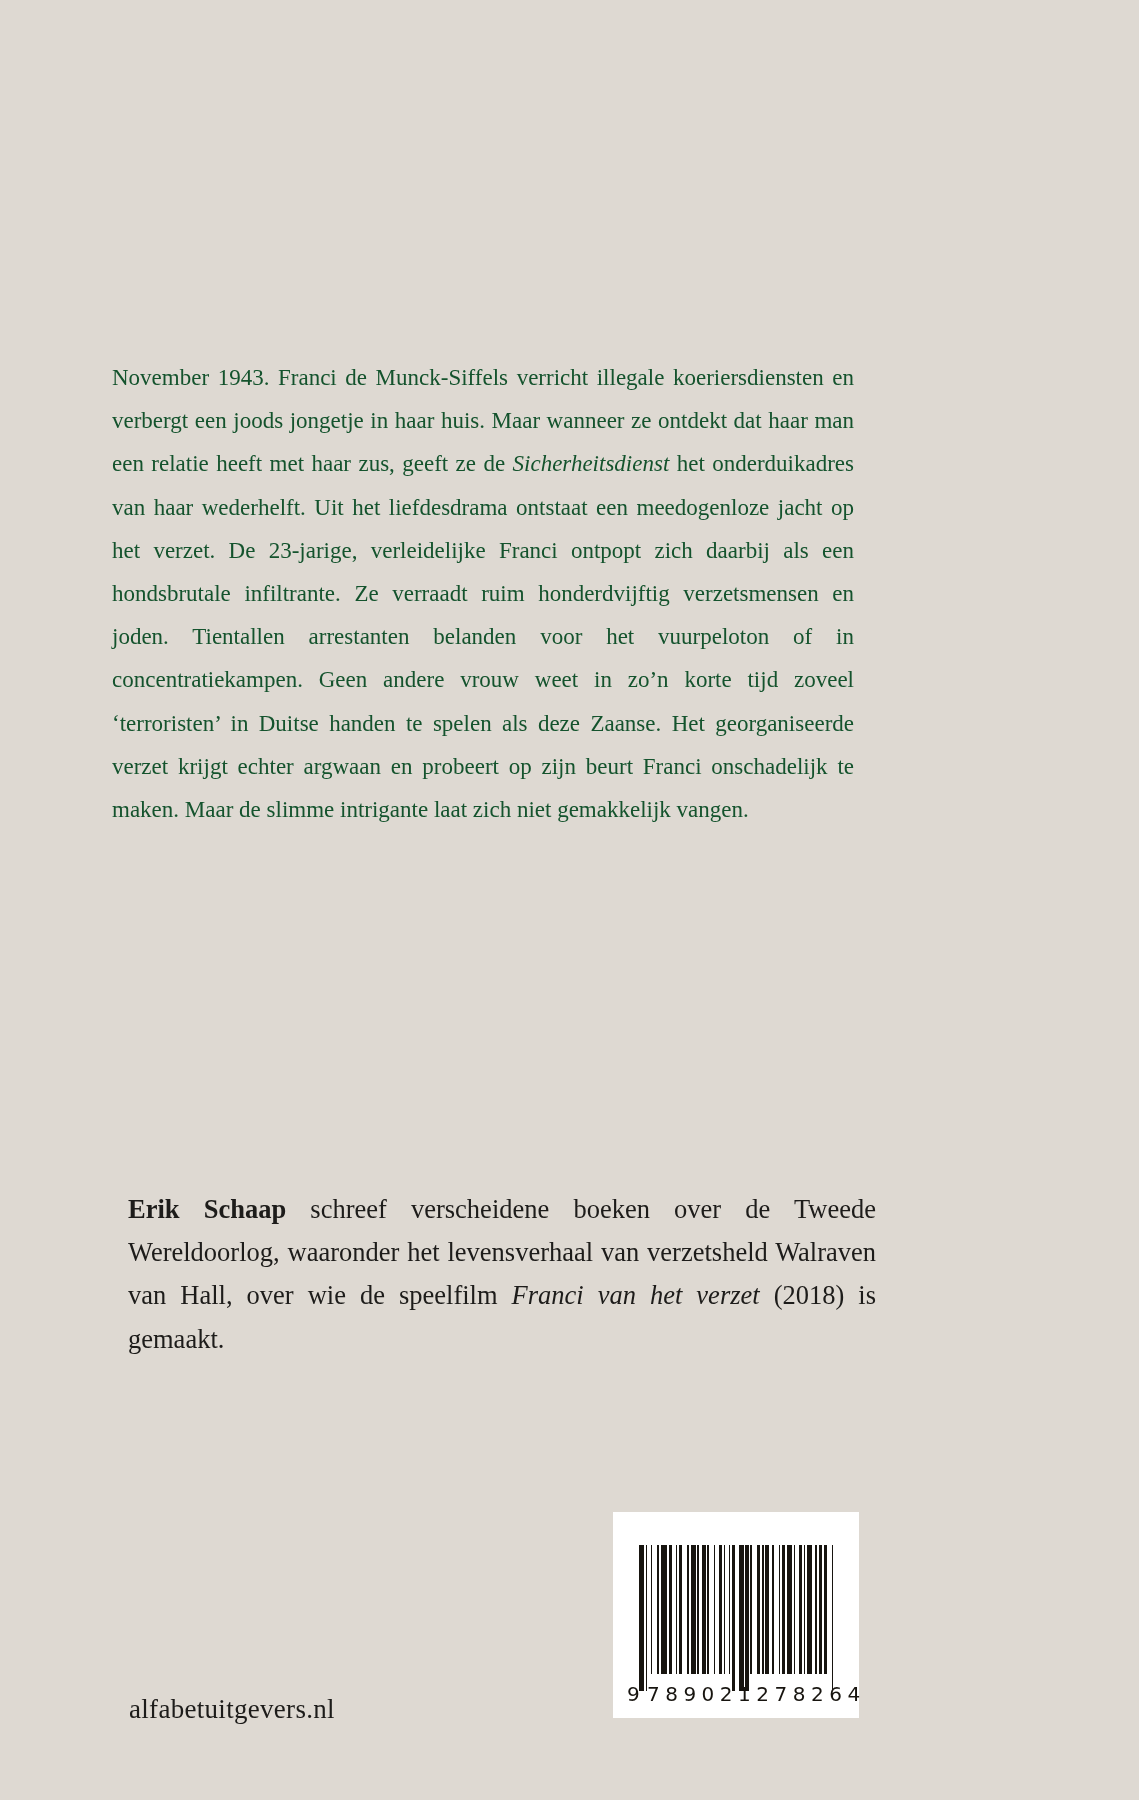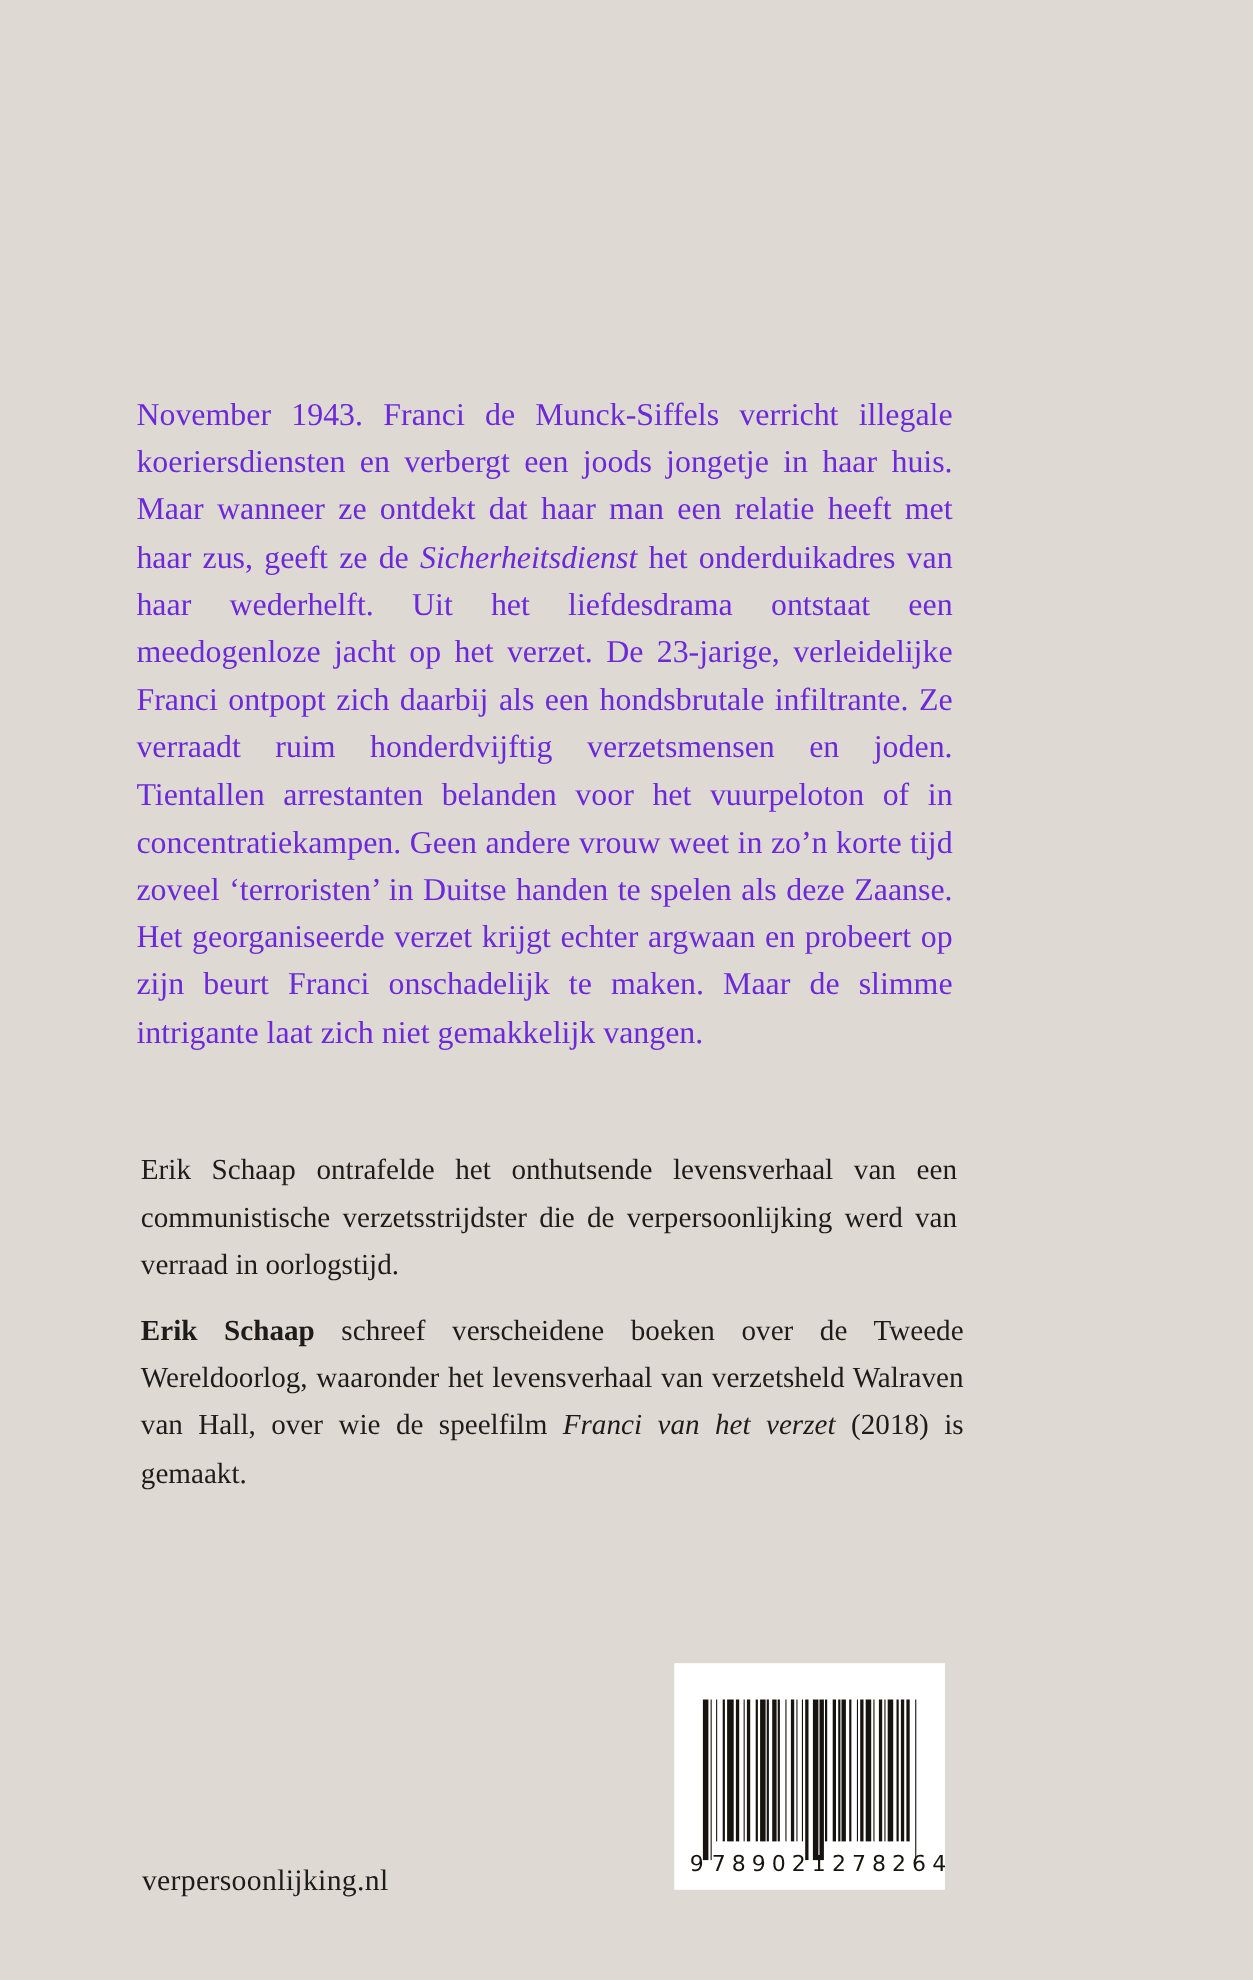--- a/index.html
+++ b/index.html
@@ -33,26 +33,26 @@
     font-size: 30.5px;
     line-height: 45px;
     font-weight: 400;
     letter-spacing: -0.2px;
     word-spacing: 0.5px;
   }
 
   
   .blurb {
     position: absolute;
-    left: 124px;
+    left: 112px;
     top: 356px;
     width: 742px;
-    color: #6d28d9;
+    color: #14532d;
     font-family: "Liberation Serif", serif;
-    font-size: 29px;
+    font-size: 23px;
     line-height: 43.2px;
     text-align: justify;
     text-justify: inter-word;
     hyphens: manual;
   }
   .blurb p {
     margin: 0 0 28px 0;
   }
   .blurb p:last-child {
     margin-bottom: 0;
@@ -154,31 +154,28 @@
 
 <div class="cover">
 
 
   <div class="blurb">
     <p class="last-line-left">
       <span>November 1943. Franci de Munck-Siffels verricht illegale koeriersdiensten en verbergt een joods jongetje in haar huis. Maar wanneer ze ontdekt dat haar man een relatie heeft met haar zus, geeft ze de </span><i>Sicherheitsdienst</i><span> het onderduikadres van haar wederhelft. Uit het liefdesdrama ontstaat een meedogenloze jacht op het verzet. De 23-jarige, verleidelijke Franci ontpopt zich daarbij als een hondsbrutale infiltrante. Ze verraadt ruim honderdvijftig verzetsmensen en joden. Tientallen arrestanten belanden voor het vuurpeloton of in concentratiekampen. Geen andere vrouw weet in zo’n korte tijd zoveel ‘terroristen’ in Duitse handen te spelen als deze Zaanse. Het georganiseerde verzet krijgt echter argwaan en probeert op zijn beurt Franci onschadelijk te maken. Maar de slimme intrigante laat zich niet gemakkelijk vangen.</span>
     </p>
   </div>
 
-  <div class="para-author-note blurb">
-    <p>Erik Schaap ontrafelde het onthutsende levensverhaal van een communistische verzetsstrijdster die de verpersoonlijking werd van verraad in oorlogstijd.</p>
-  </div>
 
   <div class="para-bio blurb">
     <p>
       <b>Erik Schaap</b><span> schreef verscheidene boeken over de Tweede Wereldoorlog, waaronder het levensverhaal van verzetsheld Walraven van Hall, over wie de speelfilm </span><i>Franci van het verzet</i><span> (2018) is gemaakt.</span>
     </p>
   </div>
 
-  <div class="publisher">verpersoonlijking.nl</div>
+  <div class="publisher">alfabetuitgevers.nl</div>
 
   <div class="barcode-box">
     <div class="barcode-bars" id="barcode-bars">
         <div class="bar guard" style="width: 5.76px;"></div>
         <div class="gap" style="width: 1.92px;"></div>
         <div class="bar guard" style="width: 1.92px;"></div>
         <div class="gap" style="width: 3.84px;"></div>
         <div class="bar" style="width: 1.92px;"></div>
         <div class="gap" style="width: 5.76px;"></div>
         <div class="bar" style="width: 1.92px;"></div>

